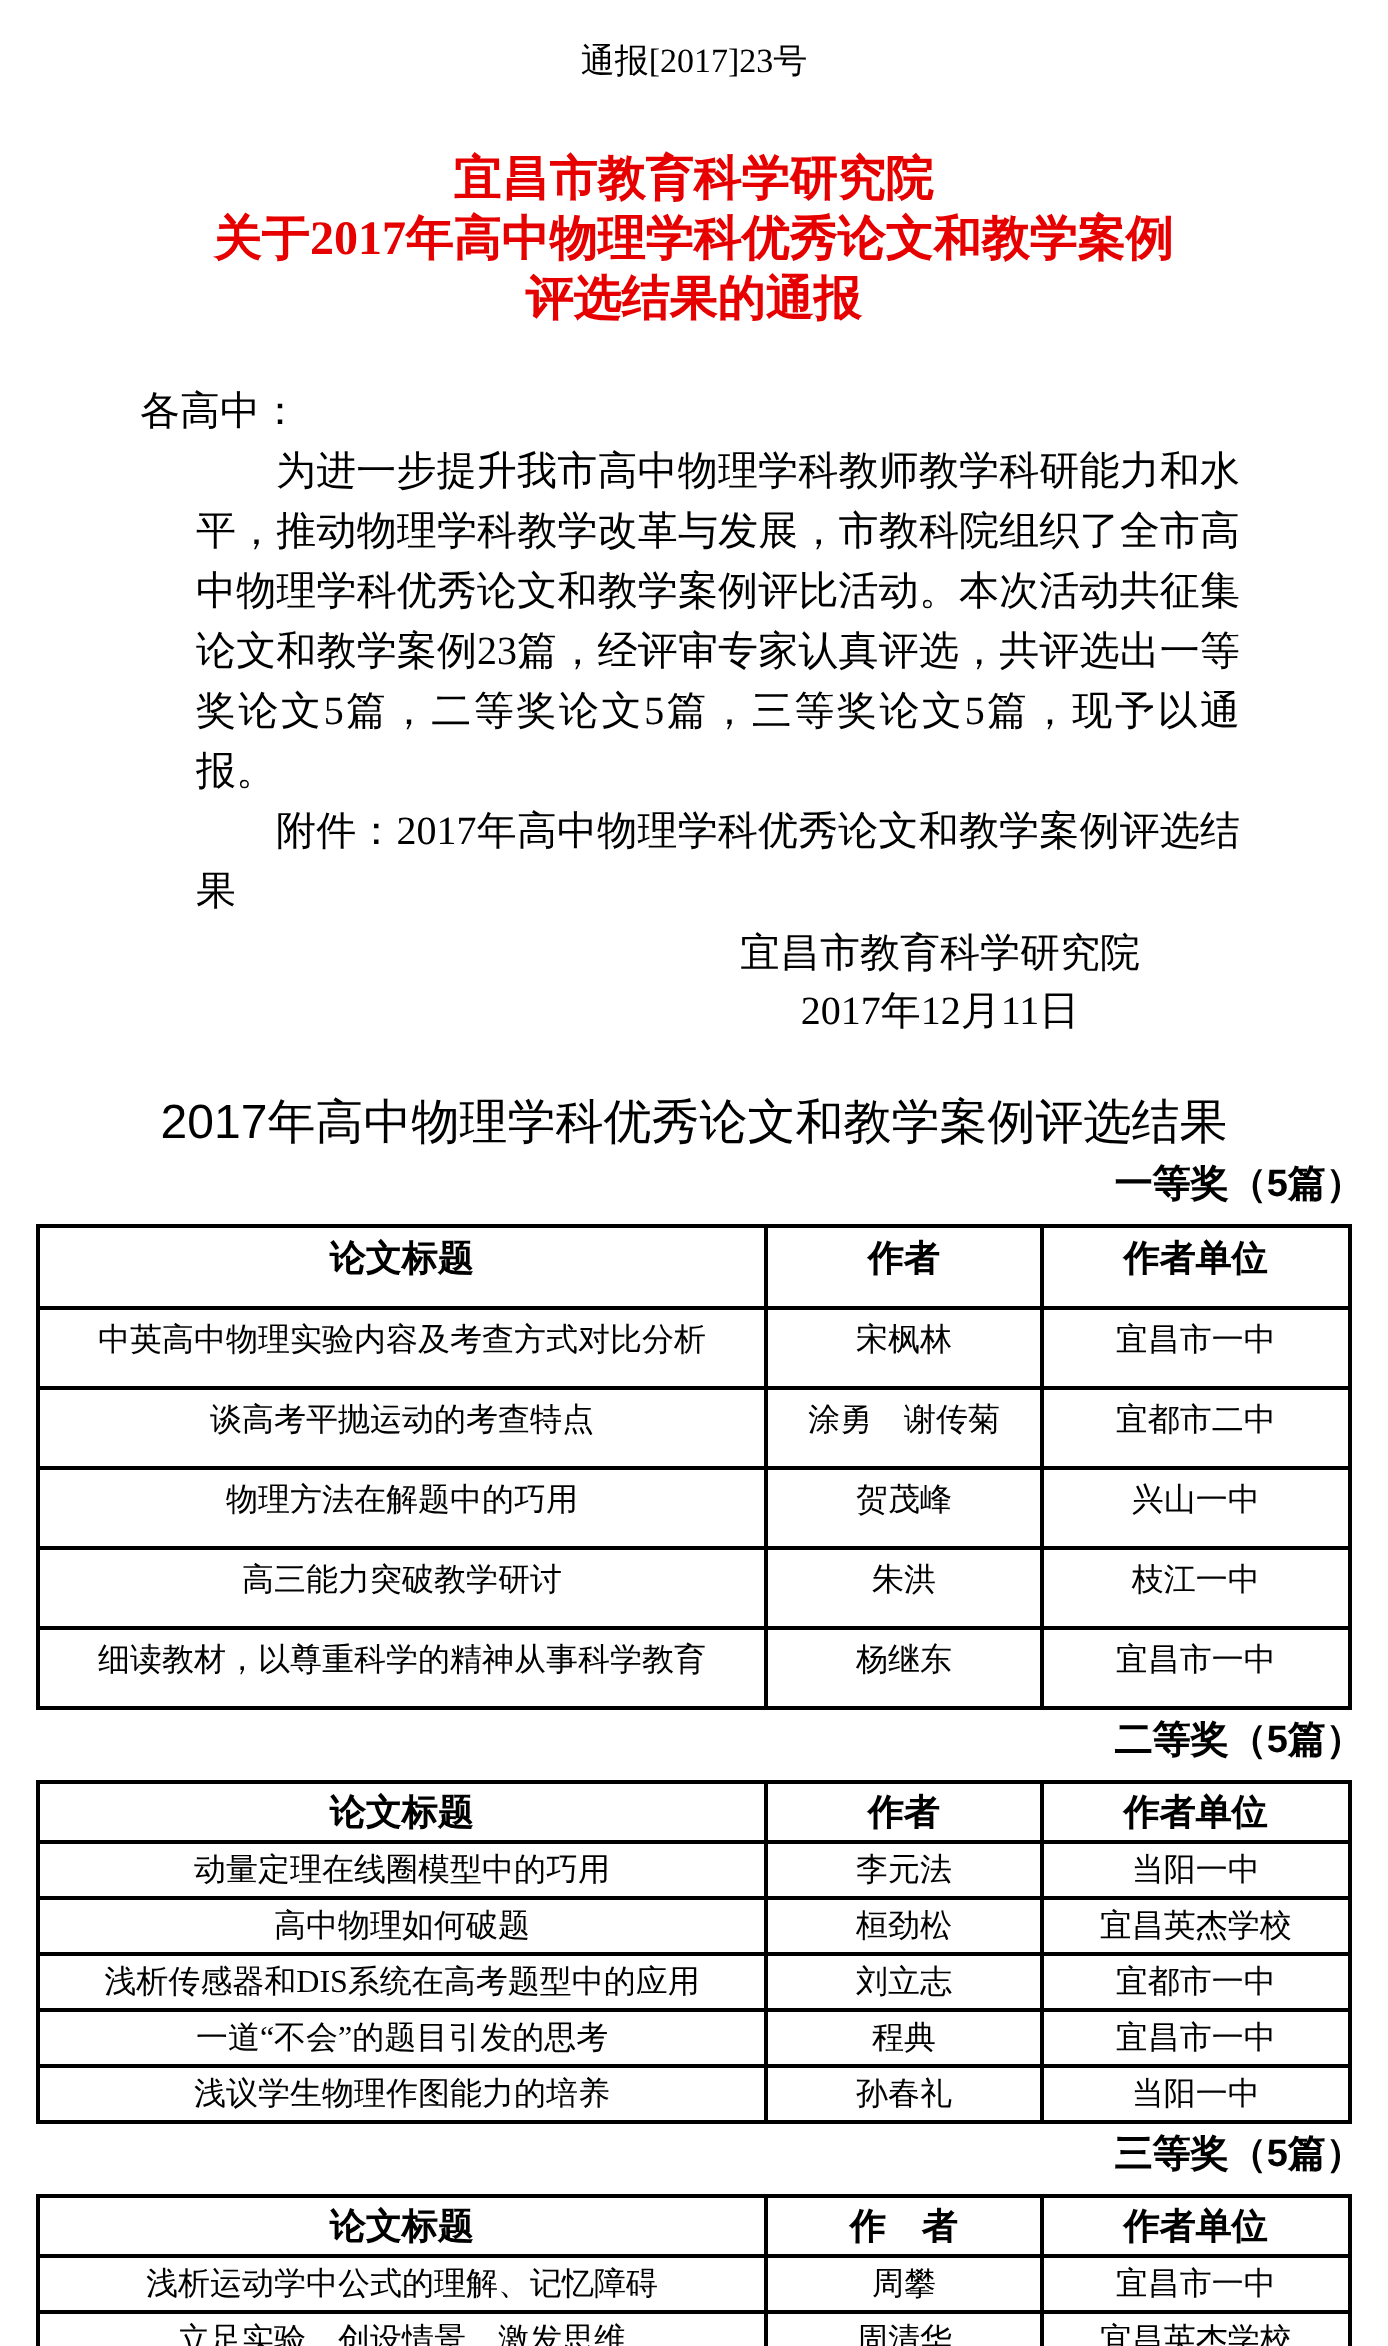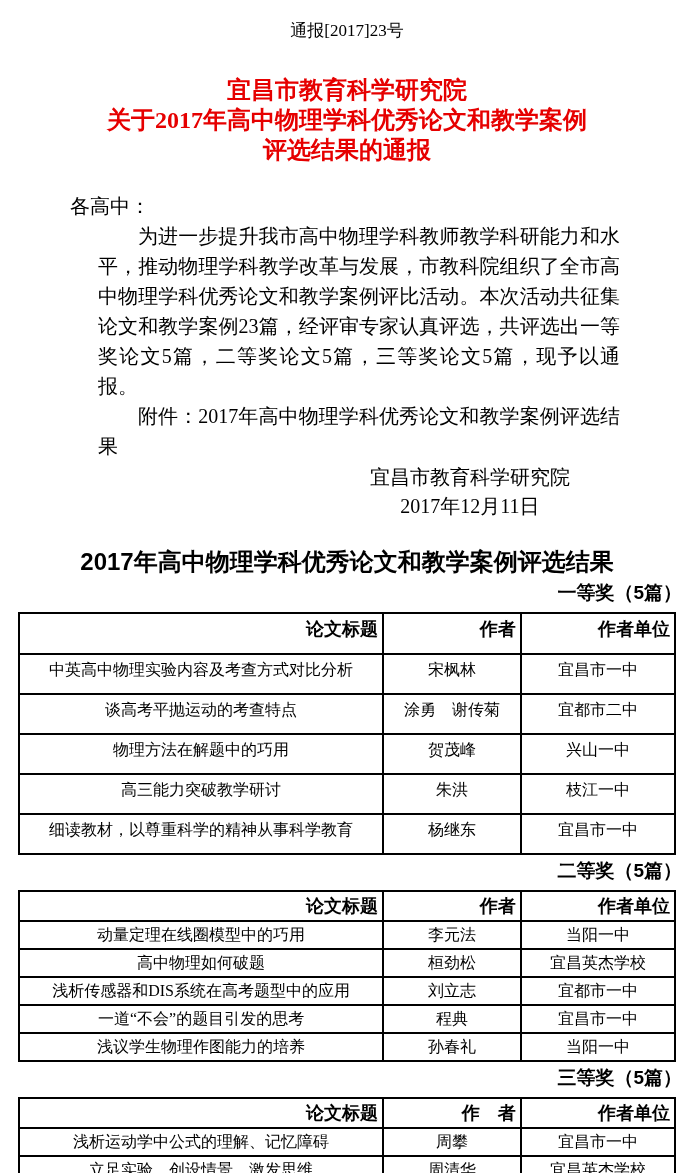--- a/index.html
+++ b/index.html
@@ -39,21 +39,21 @@
     width: fit-content;
     margin: 2px 112px 0 auto;
     text-align: center;
     font-size: 20px;
     line-height: 29px;
   }
   .results-title {
     margin-top: 26px;
     text-align: center;
     font-size: 24px;
-    font-weight: bold;
+    font-weight: normal;
     line-height: 30px;
     font-family: "Liberation Sans", "DejaVu Sans", sans-serif;
   }
   .award-heading {
     margin-top: 4px;
     text-align: right;
     font-size: 19px;
     font-weight: bold;
     line-height: 24px;
     font-family: "Liberation Sans", "DejaVu Sans", sans-serif;
@@ -71,21 +71,20 @@
     border: 2px solid #000000;
     text-align: center;
     padding: 2px 4px;
     overflow: hidden;
     white-space: nowrap;
   }
   table.results th {
     font-size: 18px;
     font-weight: bold;
     font-family: "Liberation Sans", "DejaVu Sans", sans-serif;
-    text-align: right;
   }
   table.results td { font-size: 16px; }
   table.t1 th { height: 34px; vertical-align: top; padding-top: 3px; }
   table.t1 td { height: 31px; vertical-align: top; padding-top: 5px; }
   table.t23 th { height: 24px; vertical-align: middle; }
   table.t23 td { height: 22px; vertical-align: middle; }
 </style>
 </head>
 <body>
 

